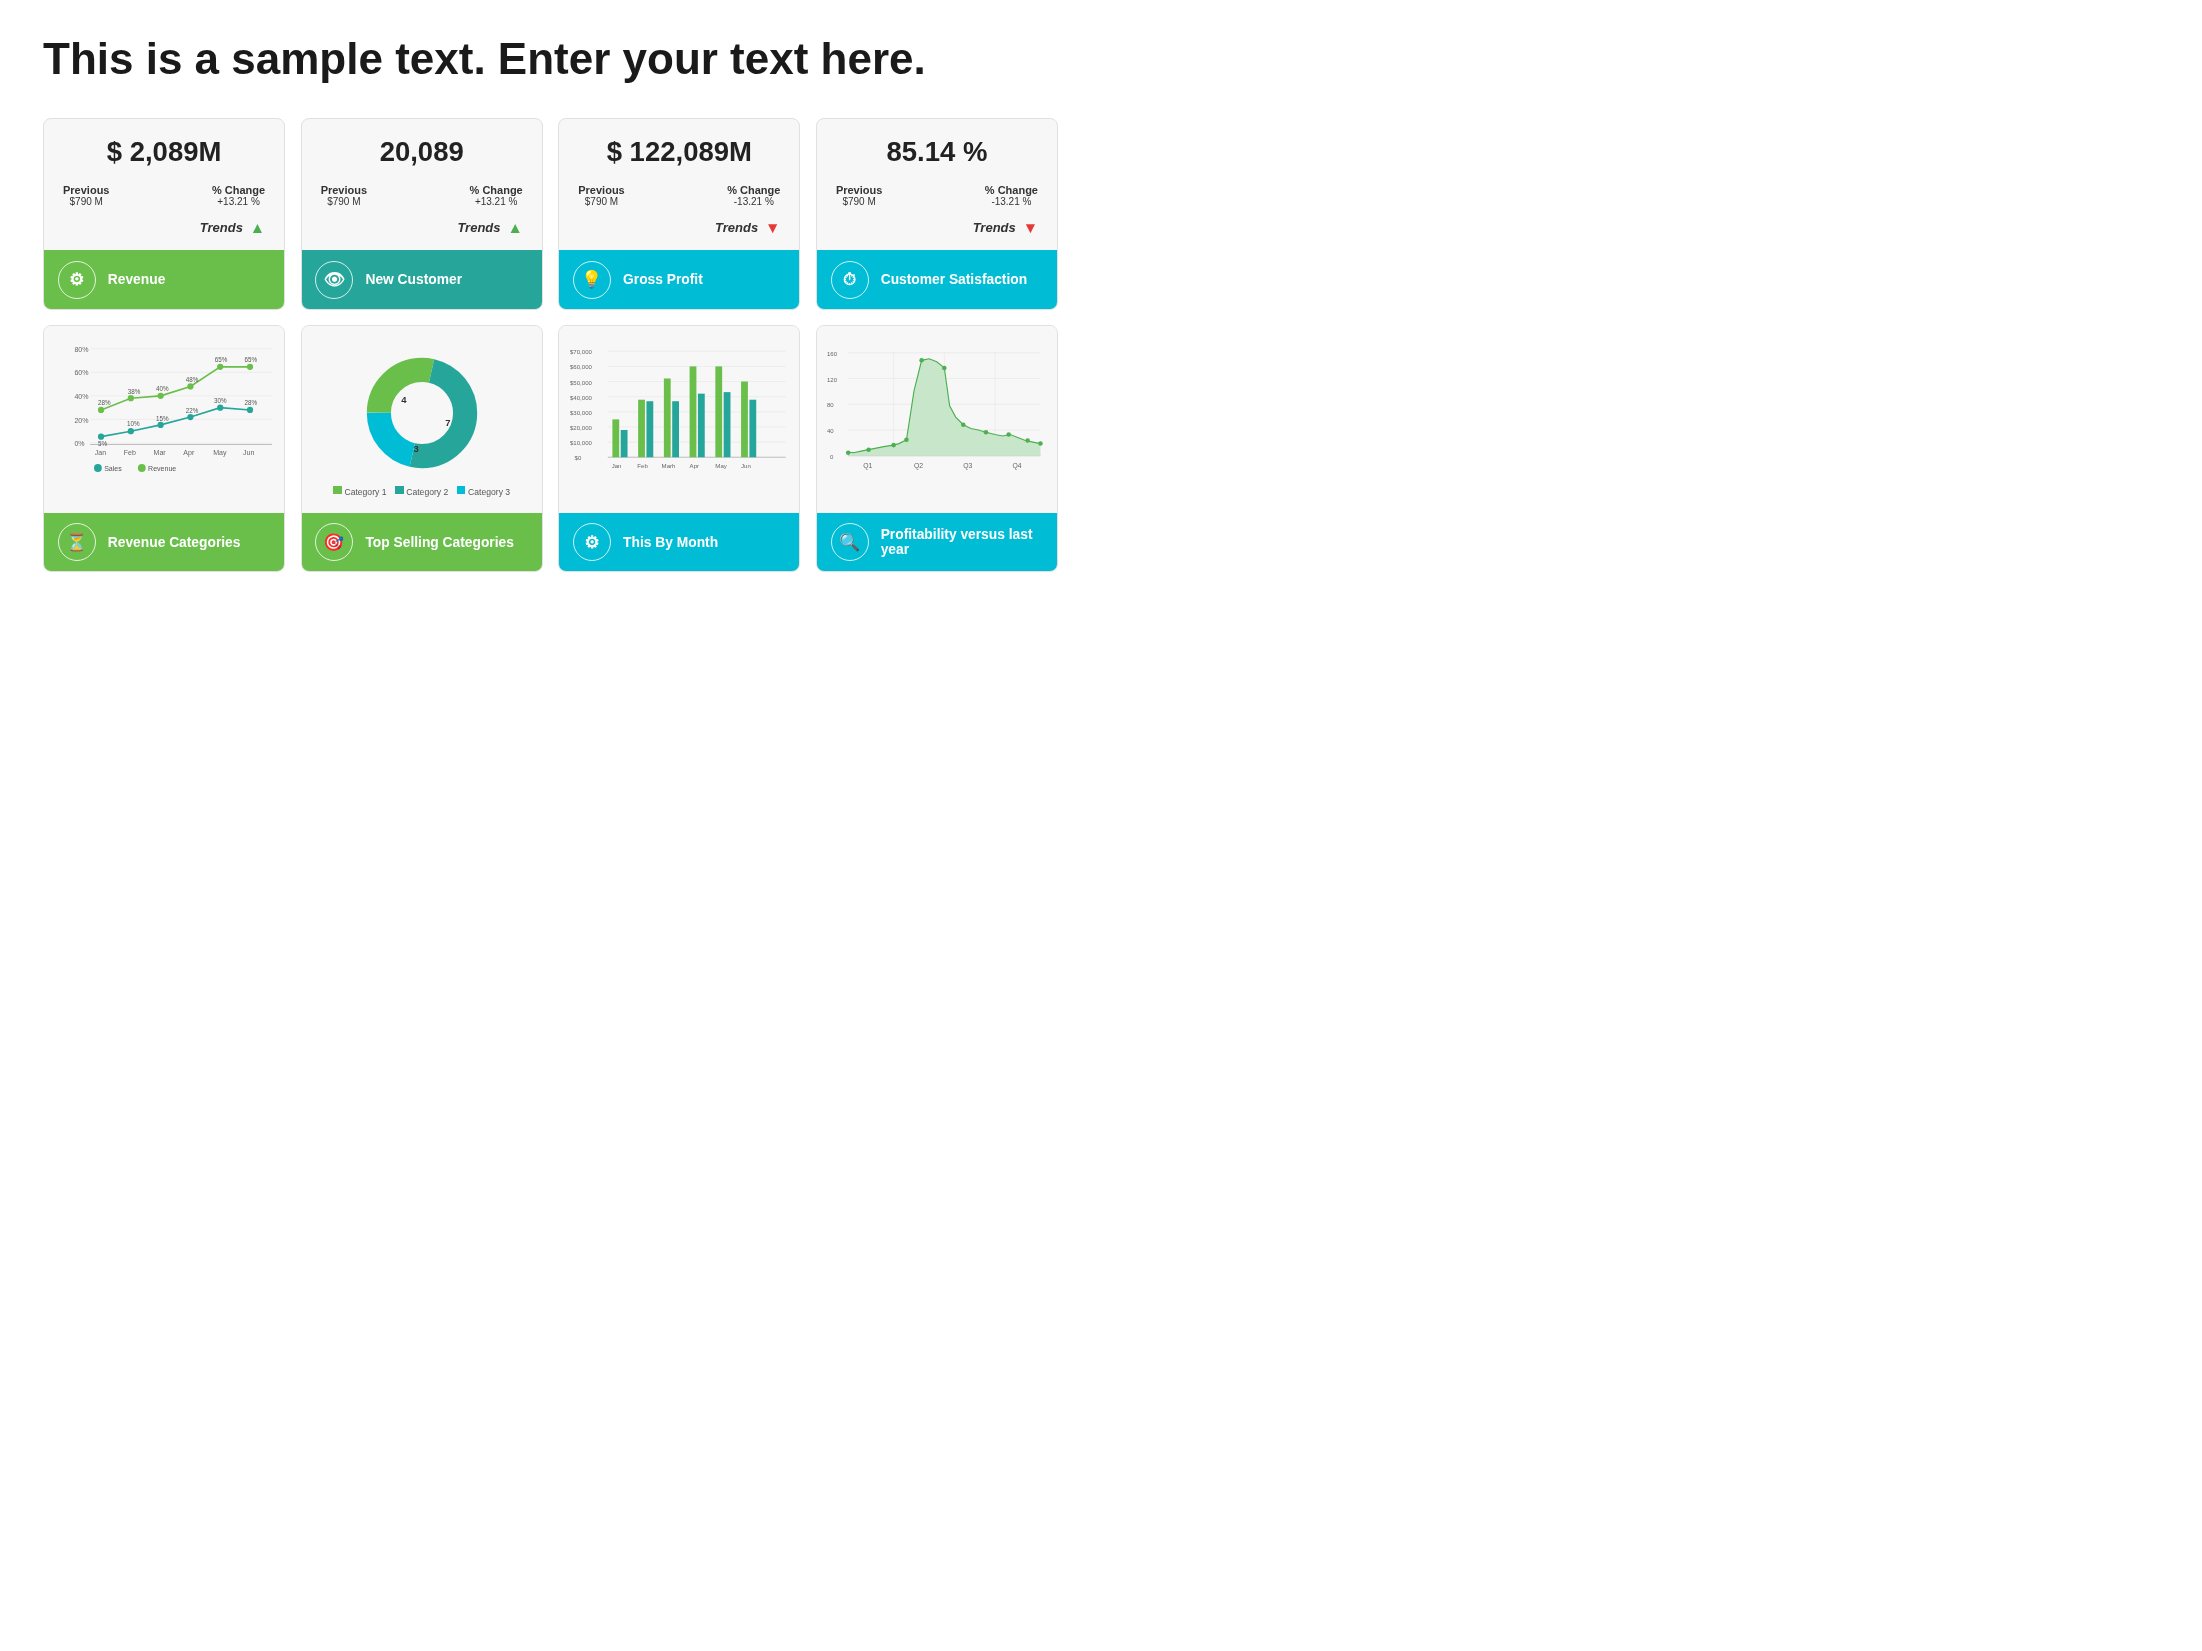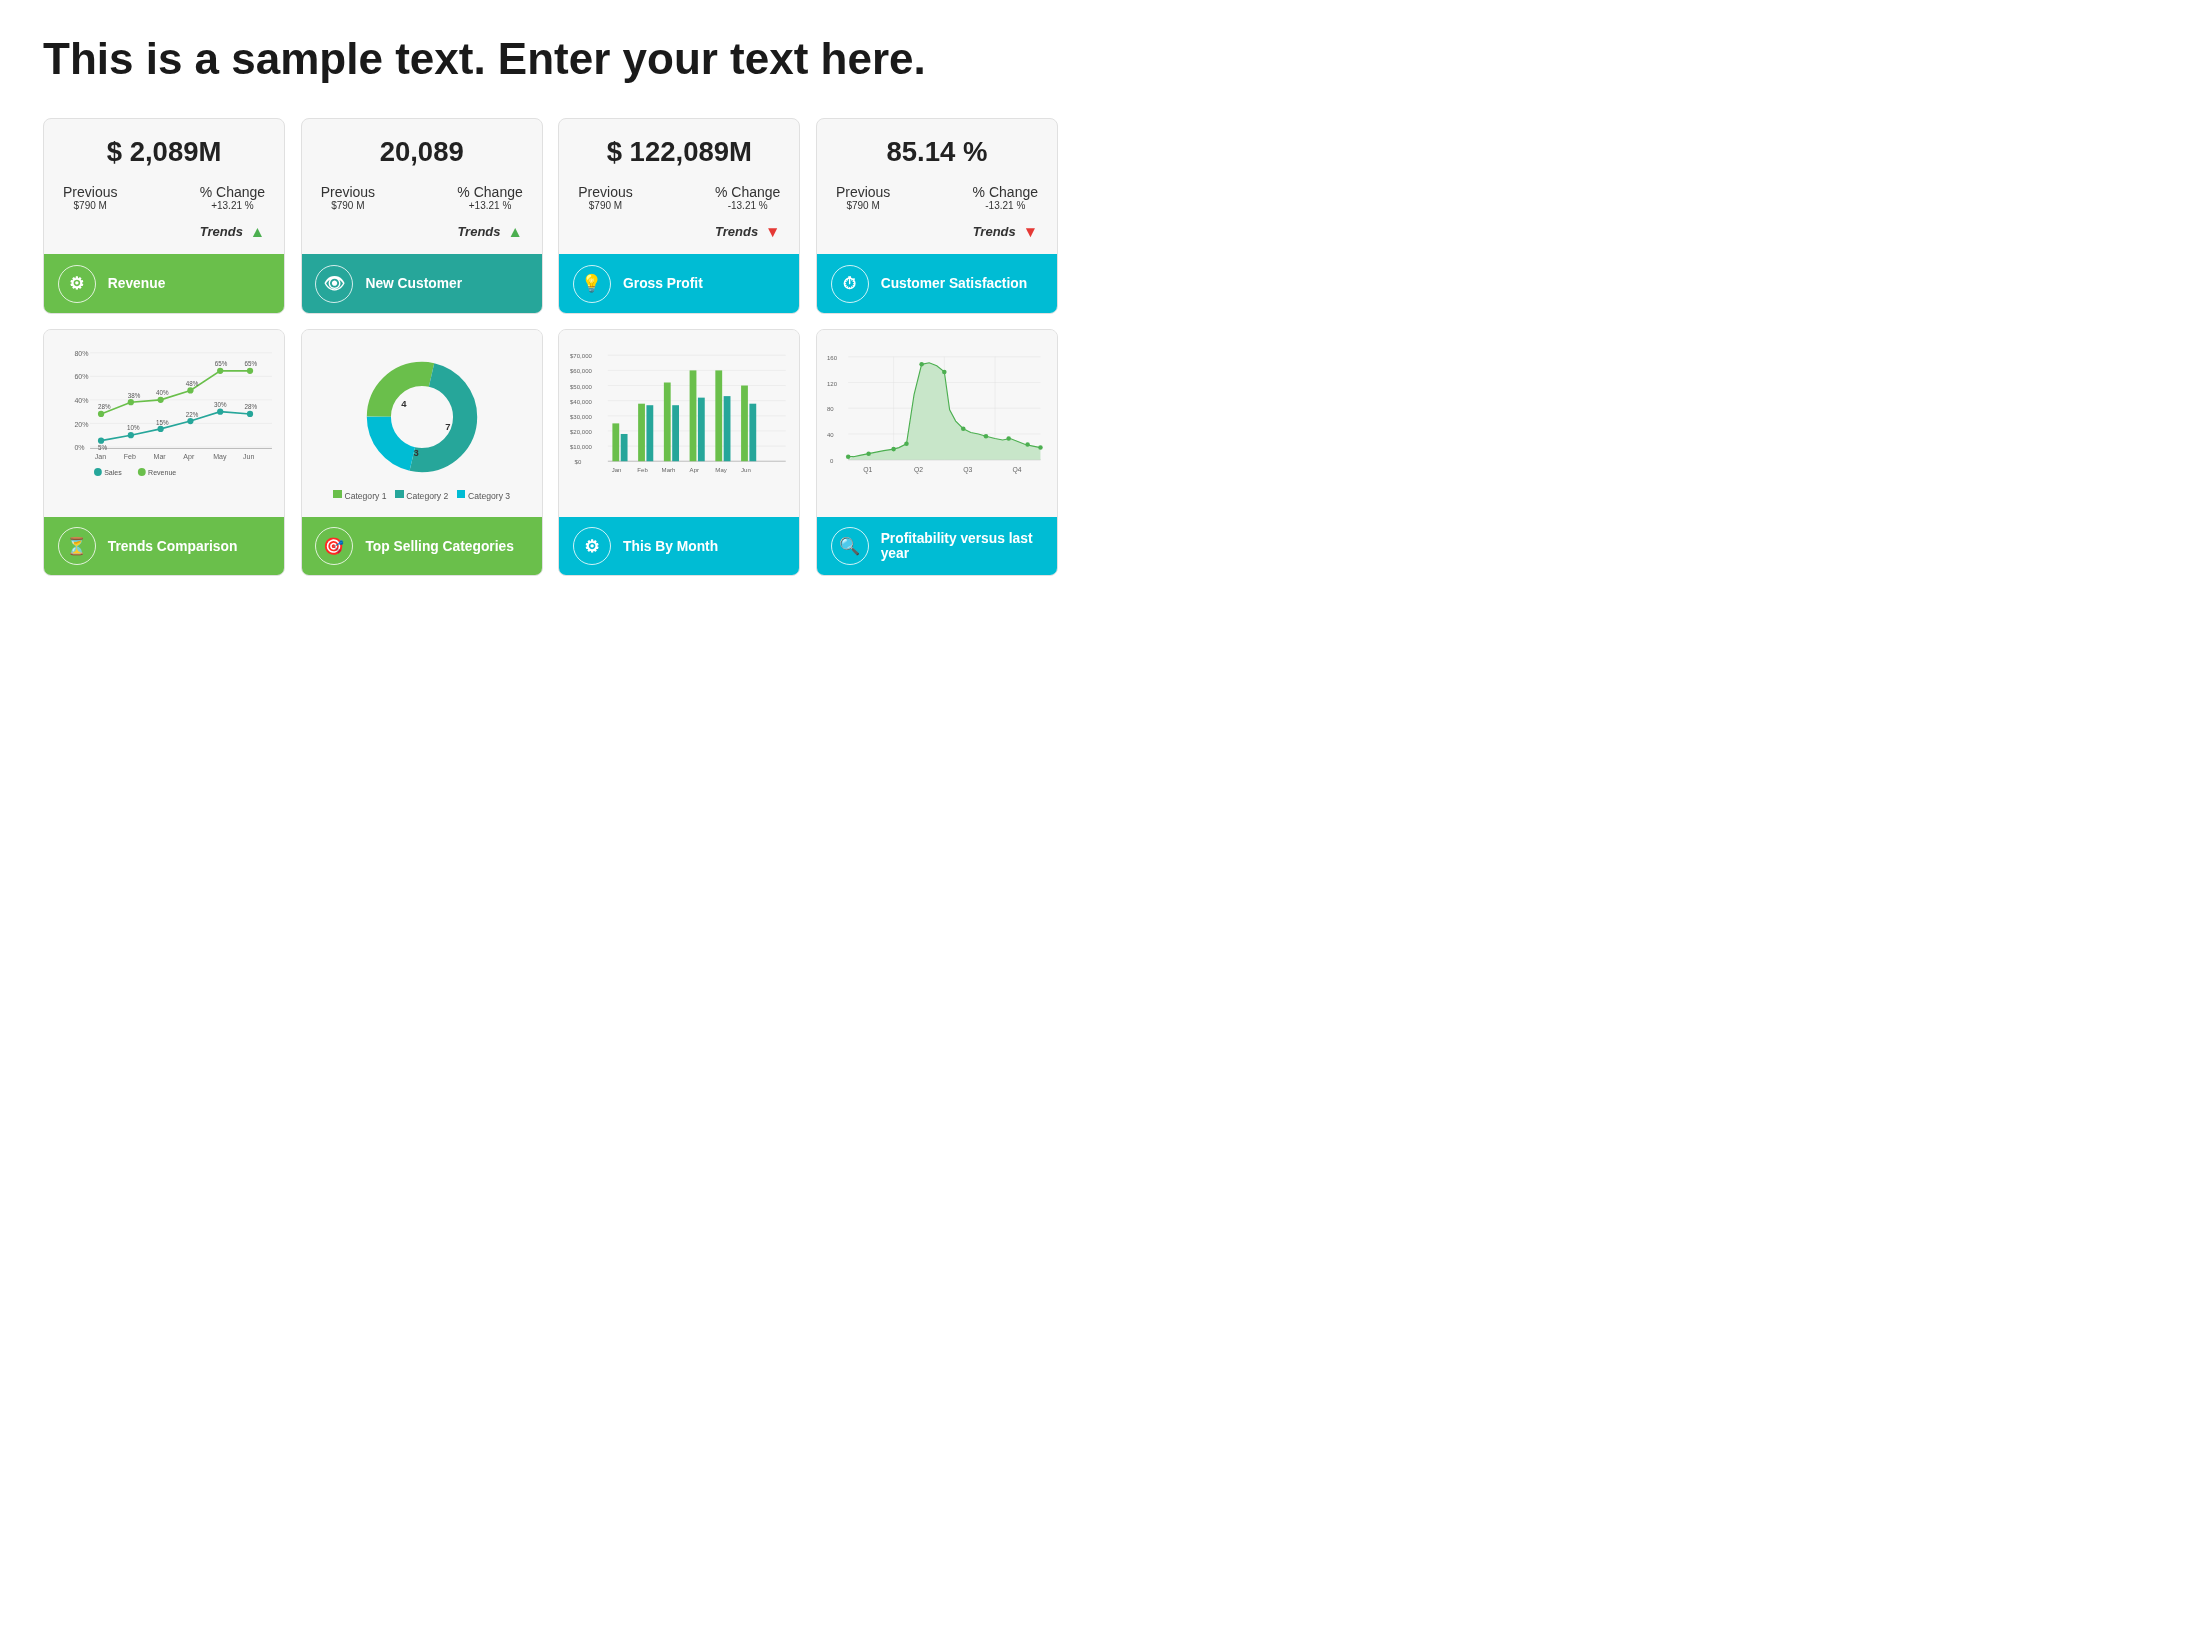--- a/index.html
+++ b/index.html
@@ -43,22 +43,22 @@
     .card-stats {
       display: flex;
       justify-content: space-between;
       margin-bottom: 12px;
     }
     .stat-group {
       display: flex;
       flex-direction: column;
     }
     .stat-label {
-      font-size: 14px;
-      font-weight: 400;
+      font-size: 11px;
+      font-weight: 700;
       color: #333;
     }
     .stat-value {
       font-size: 10px;
       color: #333;
       text-align: center;
     }
     .card-trend {
       display: flex;
       align-items: center;
@@ -262,21 +262,21 @@
         <text x="241" y="144" font-size="9" fill="#666">Jun</text>
 
         <circle cx="56" cy="160" r="5" fill="#26a69a"></circle>
         <text x="64" y="164" font-size="9" fill="#555">Sales</text>
         <circle cx="112" cy="160" r="5" fill="#6abf4b"></circle>
         <text x="120" y="164" font-size="9" fill="#555">Revenue</text>
       </svg>
     </div>
     <div class="card-footer footer-green">
       <div class="footer-icon">⏳</div>
-      <span>Trends Comparison</span>
+      <span>Revenue Categories</span>
     </div>
   </div>
 
   <div class="card">
     <div class="chart-body" style="display:flex;flex-direction:column;align-items:center;justify-content:center;">
       <svg width="138" height="138" viewBox="0 0 160 160">
 
         <circle cx="80" cy="80" r="50" fill="none" stroke="#6abf4b" stroke-width="28" stroke-dasharray="89.7 224.5" stroke-dashoffset="78.5" transform="rotate(-90 80 80)"></circle>
         <circle cx="80" cy="80" r="50" fill="none" stroke="#26a69a" stroke-width="28" stroke-dasharray="157 157" stroke-dashoffset="-11.2" transform="rotate(-90 80 80)"></circle>
         <circle cx="80" cy="80" r="50" fill="none" stroke="#00bcd4" stroke-width="28" stroke-dasharray="67.4 246.7" stroke-dashoffset="-168.2" transform="rotate(-90 80 80)"></circle>

